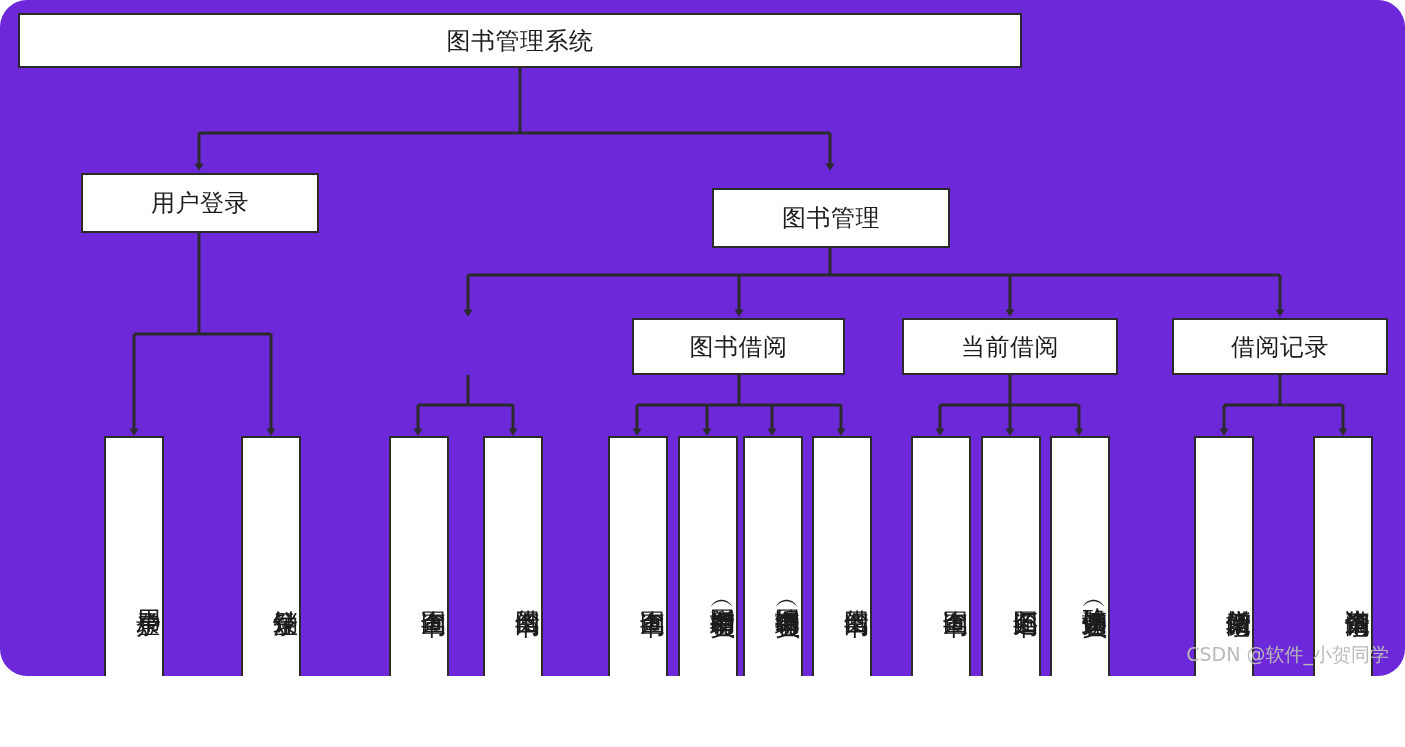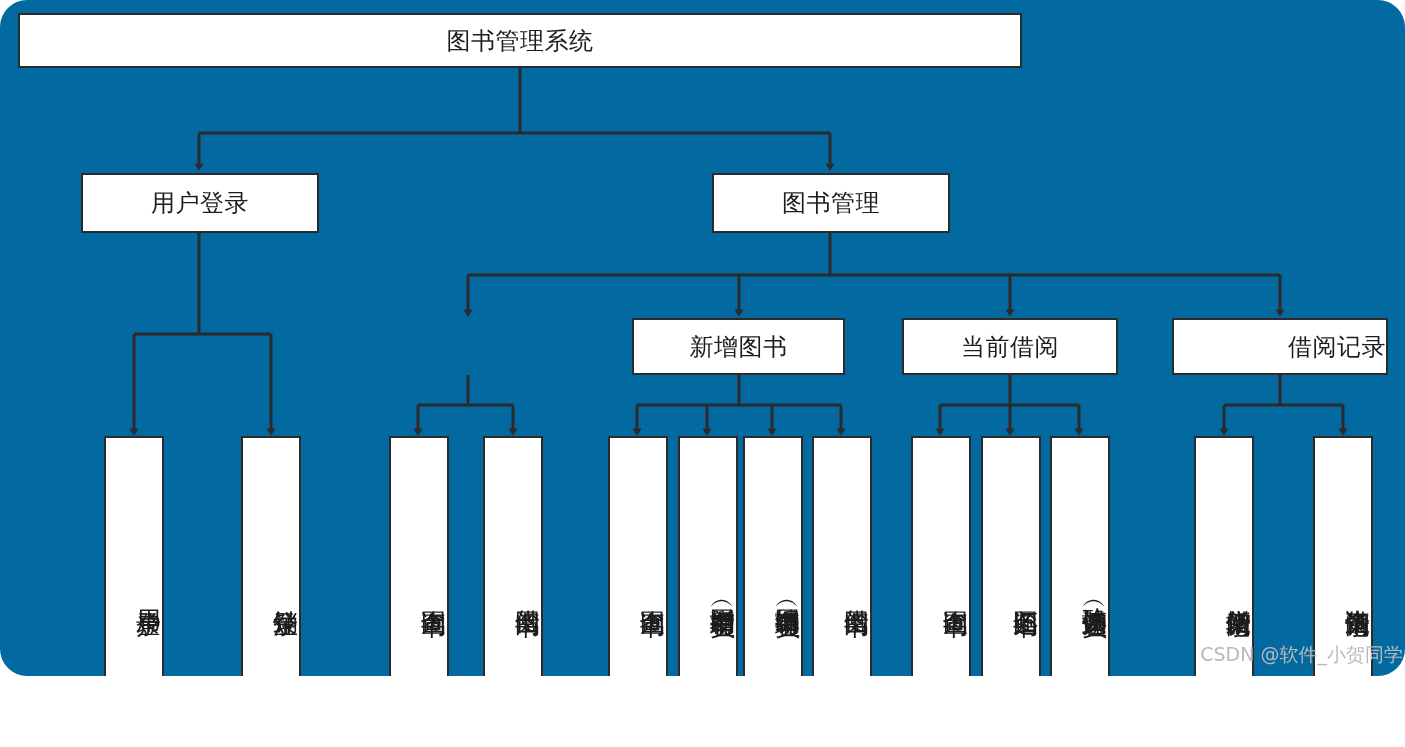--- a/index.html
+++ b/index.html
@@ -7,21 +7,21 @@
     padding: 0;
     background: #ffffff;
   }
   body {
     font-family: "DejaVu Sans", "Liberation Sans", sans-serif;
   }
   #canvas {
     position: relative;
     width: 1405px;
     height: 676px;
-    background: #0369a1;
+    background: #6d28d9;
     overflow: hidden;
     border-radius: 27px;
   }
   #edges {
     position: absolute;
     left: 0;
     top: 0;
     width: 1405px;
     height: 747px;
   }
@@ -49,21 +49,21 @@
     justify-content: center;
     letter-spacing: 1px;
   }
   .node.vert .txt {
     writing-mode: vertical-rl;
     text-orientation: upright;
     white-space: nowrap;
   }
   .watermark {
     position: absolute;
-    right: 2px;
+    right: 16px;
     bottom: 8px;
     font-size: 19px;
     color: #b9b9b9;
     white-space: nowrap;
     pointer-events: none;
   }
 </style>
 </head>
 <body>
 
@@ -119,31 +119,31 @@
     </g>
   </svg>
 
   <div class="node horiz" style="left:18px; top:13px; width:1004px; height:55px;">
     <span class="txt">图书管理系统</span>
   </div>
 
   <div class="node horiz" style="left:81px; top:173px; width:238px; height:60px;">
     <span class="txt">用户登录</span>
   </div>
-  <div class="node horiz" style="left:712px; top:173px; width:238px; height:60px;text-align:center;">
+  <div class="node horiz" style="left:712px; top:188px; width:238px; height:60px;text-align:center;">
     <span class="txt">图书管理</span>
   </div>
 
   <div class="node horiz" style="left:632px; top:318px; width:213px; height:57px;">
-    <span class="txt">新增图书</span>
+    <span class="txt">图书借阅</span>
   </div>
   <div class="node horiz" style="left:902px; top:318px; width:216px; height:57px;justify-content:center;">
     <span class="txt">当前借阅</span>
   </div>
-  <div class="node horiz" style="left:1172px; top:318px; width:216px; height:57px;justify-content:flex-end;">
+  <div class="node horiz" style="left:1172px; top:318px; width:216px; height:57px;">
     <span class="txt">借阅记录</span>
   </div>
 
   <div class="node vert" style="left:104px; top:436px; width:60px; height:298px;">
     <span class="txt">用户登录</span>
   </div>
   <div class="node vert" style="left:241px; top:436px; width:60px; height:298px;">
     <span class="txt">注销登录</span>
   </div>
 

